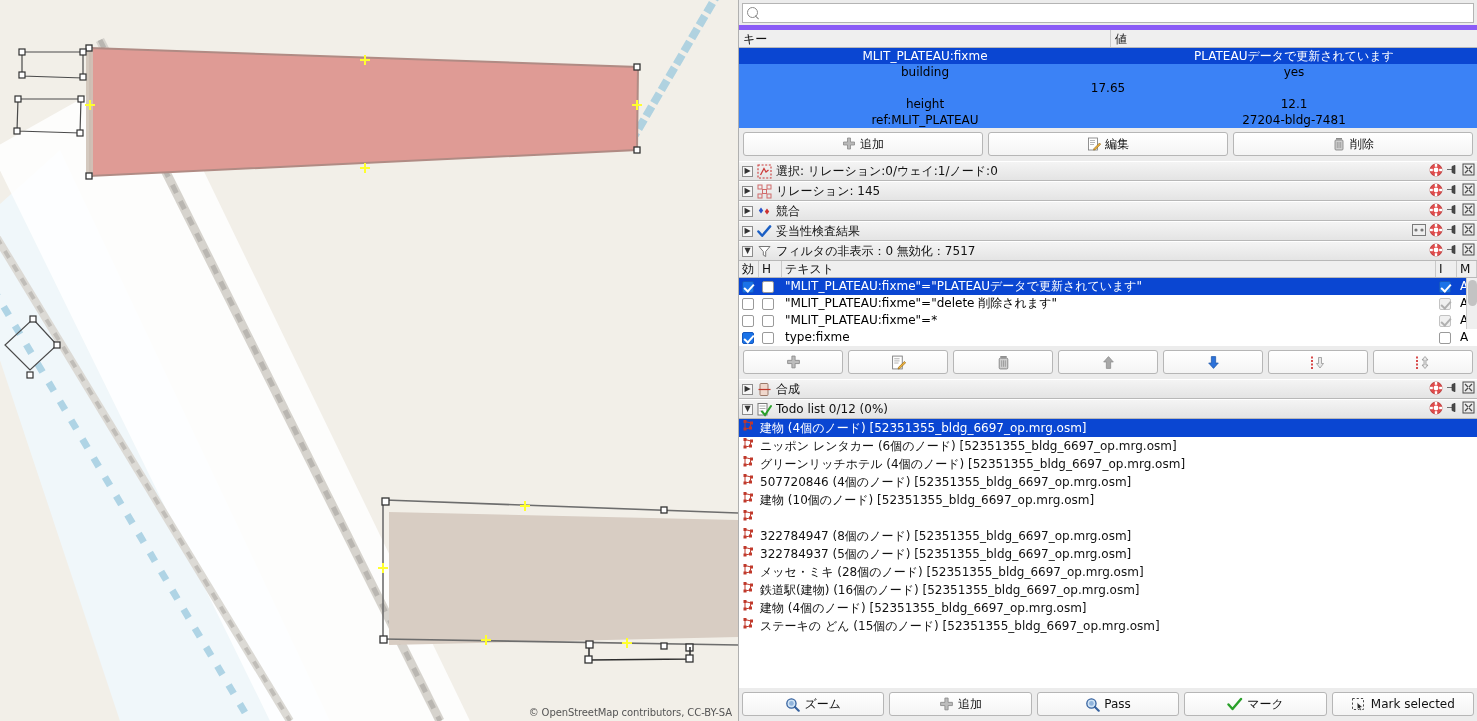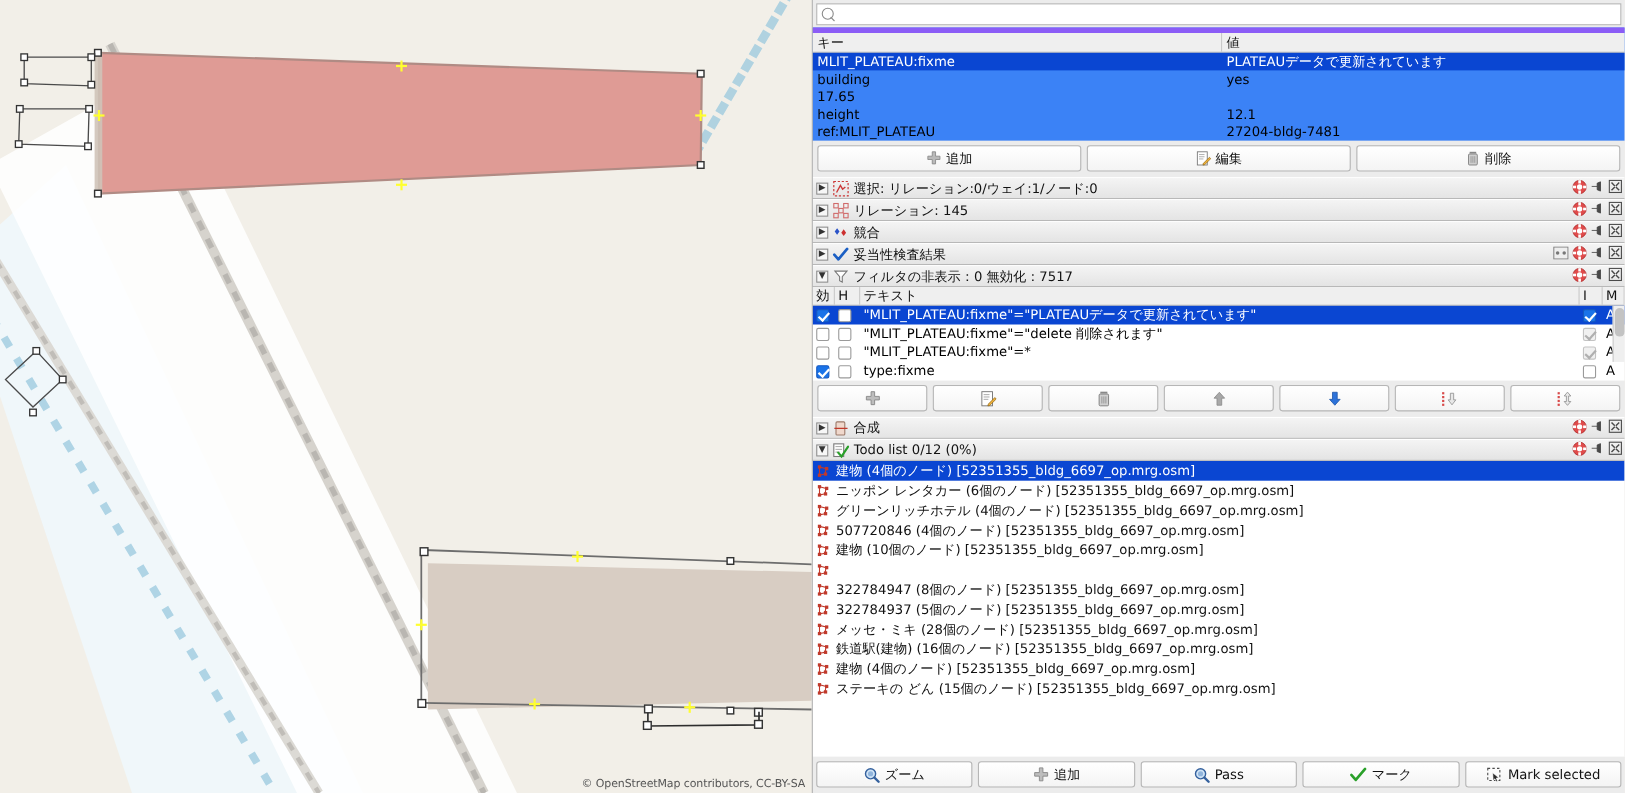--- a/index.html
+++ b/index.html
@@ -65,21 +65,21 @@
   
   .tagtable { background:#3b82f6; border-top:5px solid #8b5cf6; }
   .tag-head {
     display:flex; height:18px; background:#efefef;
     border-bottom:1px solid #b9b9b9; font-size:12px; color:#111;
   }
   .tag-head > div { padding:1px 4px; }
   .th-key { width:372px; border-right:1px solid #c9c9c9; }
   .th-val { flex:1; }
   .tag-row { display:flex; height:16px; font-size:12px; line-height:16px; }
-  .tag-row > div { padding:0 4px; overflow:hidden; white-space:nowrap; }
+  .tag-row > div { padding:0 4px; overflow:hidden; white-space:nowrap;text-align:center; }
   .tr-key { width:372px; }
   .tr-val { flex:1; }
   .tag-row.sel { background:#0a46d2; color:#fff; }
 
   
   .jbtn {
     background: linear-gradient(#ffffff,#f4f4f4);
     border:1px solid #b6b6b6; border-radius:3px;
     display:flex; align-items:center; justify-content:center;
     gap:4px; font-size:12px; color:#111; cursor:default;
@@ -129,21 +129,21 @@
   }
   .cbx.ghost { background:#f0f0f0;border-color:#c3c3c3; }
   .cbx.ghost::after {
     content:"";position:absolute;left:3px;top:0px;width:4px;height:8px;
     border:solid #b0b0b0;border-width:0 2px 2px 0;transform:rotate(42deg);
   }
 
   
   .todolist { background:#fff; flex:1; overflow:hidden; }
   .todo-row {
-    display:flex;align-items:center;gap:5px;height:18px;
+    display:flex;gap:5px;height:18px;
     font-size:12px;line-height:18px;padding-left:3px;color:#111;
     white-space:nowrap; overflow:hidden;
   }
   .todo-row.sel { background:#0a46d2; color:#fff; }
 
   
   .vscroll {
     position:absolute;right:0;width:11px;background:#efefef;border-left:1px solid #ccc;
   }
   .vthumb { position:absolute;left:1px;width:9px;background:#c3c3c3;border-radius:5px; }

